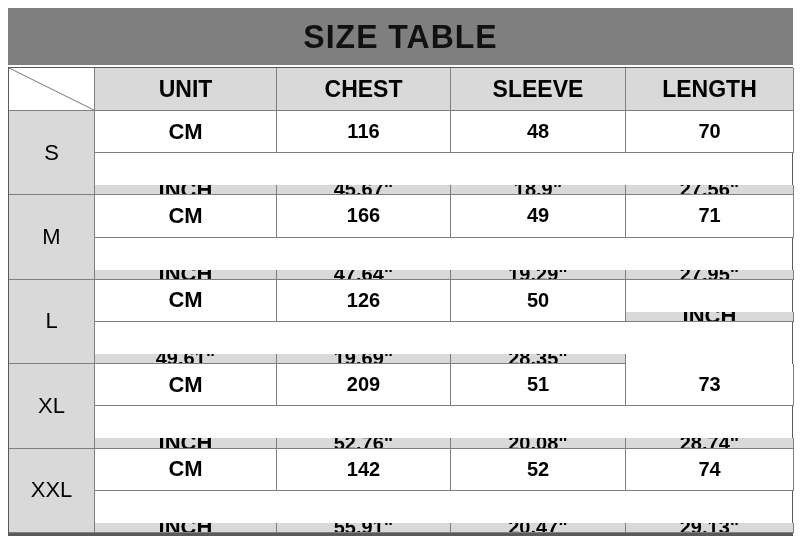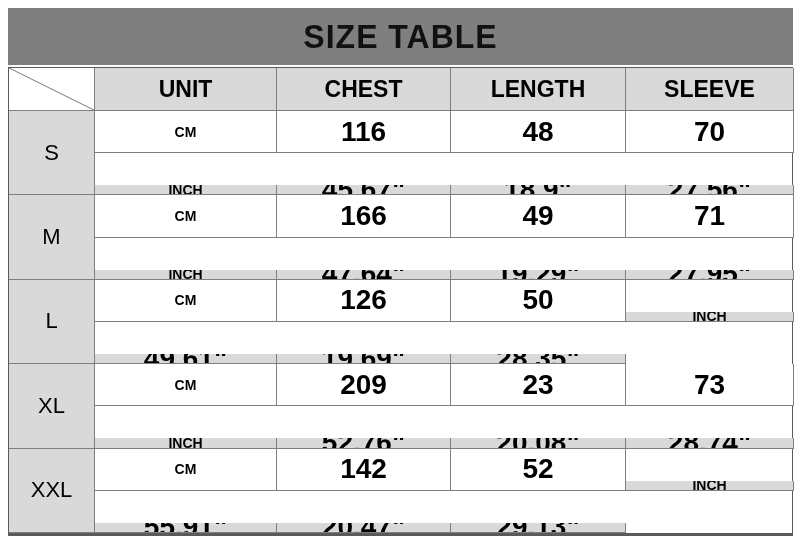--- a/index.html
+++ b/index.html
@@ -62,22 +62,22 @@
   }
   .size-label {
     grid-column: 1;
     grid-row: span 2;
     background: var(--header-bg, #d9d9d9);
     font-size: 22px;
     font-weight: 400;
   }
   .row-cm  { background: var(--row-bg, #ffffff); }
   .row-inch{ background: var(--row-alt-bg, #d9d9d9); margin-top: 32px; }
-  .unit { font-size: 14px; font-weight: 700; }
-  .num  { font-size: 28px; font-weight: 700; }
+  .unit { font-size: 22px; font-weight: 700; }
+  .num  { font-size: 20px; font-weight: 700; }
 </style>
 </head>
 <body>
 
 <div class="stage">
 
   <div class="title-bar">
     <span>SIZE TABLE</span>
   </div>
 
@@ -85,22 +85,22 @@
 
   <div class="grid">
 
     <div class="cell corner">
       <svg viewBox="0 0 100 100" preserveAspectRatio="none">
         <line x1="0" y1="0" x2="100" y2="100" stroke="#7f7f7f" stroke-width="1" vector-effect="non-scaling-stroke"></line>
       </svg>
     </div>
     <div class="cell head">UNIT</div>
     <div class="cell head">CHEST</div>
+    <div class="cell head">SLEEVE</div>
     <div class="cell head">LENGTH</div>
-    <div class="cell head">SLEEVE</div>
 
     <div class="cell size-label">S</div>
     <div class="cell row-cm unit">CM</div>
     <div class="cell row-cm num">116</div>
     <div class="cell row-cm num">48</div>
     <div class="cell row-cm num">70</div>
     <div class="cell row-inch unit">INCH</div>
     <div class="cell row-inch num">45.67"</div>
     <div class="cell row-inch num">18.9"</div>
     <div class="cell row-inch num">27.56"</div>
@@ -120,30 +120,31 @@
     <div class="cell row-cm num">126</div>
     <div class="cell row-cm num">50</div>
     <div class="cell row-inch unit">INCH</div>
     <div class="cell row-inch num">49.61"</div>
     <div class="cell row-inch num">19.69"</div>
     <div class="cell row-inch num">28.35"</div>
 
     <div class="cell size-label">XL</div>
     <div class="cell row-cm unit">CM</div>
     <div class="cell row-cm num">209</div>
-    <div class="cell row-cm num">23</div>
+    <div class="cell row-cm num">51</div>
     <div class="cell row-cm num">73</div>
     <div class="cell row-inch unit">INCH</div>
     <div class="cell row-inch num">52.76"</div>
     <div class="cell row-inch num">20.08"</div>
     <div class="cell row-inch num">28.74"</div>
 
     <div class="cell size-label">XXL</div>
     <div class="cell row-cm unit">CM</div>
     <div class="cell row-cm num">142</div>
     <div class="cell row-cm num">52</div>
+    <div class="cell row-cm num">74</div>
     <div class="cell row-inch unit">INCH</div>
     <div class="cell row-inch num">55.91"</div>
     <div class="cell row-inch num">20.47"</div>
     <div class="cell row-inch num">29.13"</div>
 
   </div>
 </div>
 
 </body></html>

